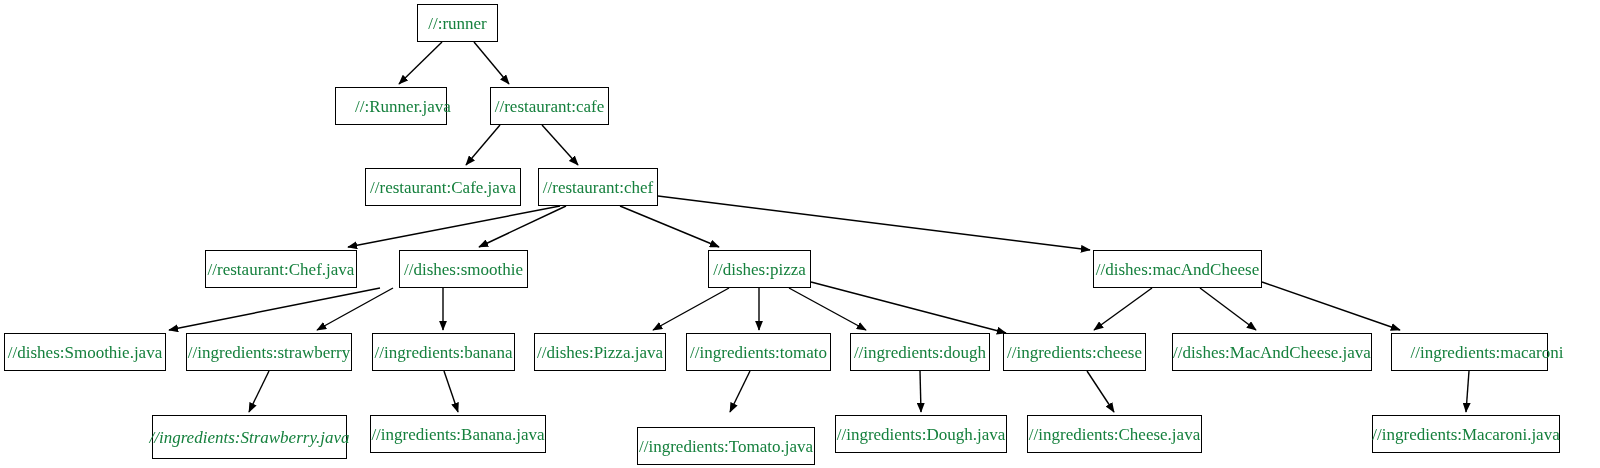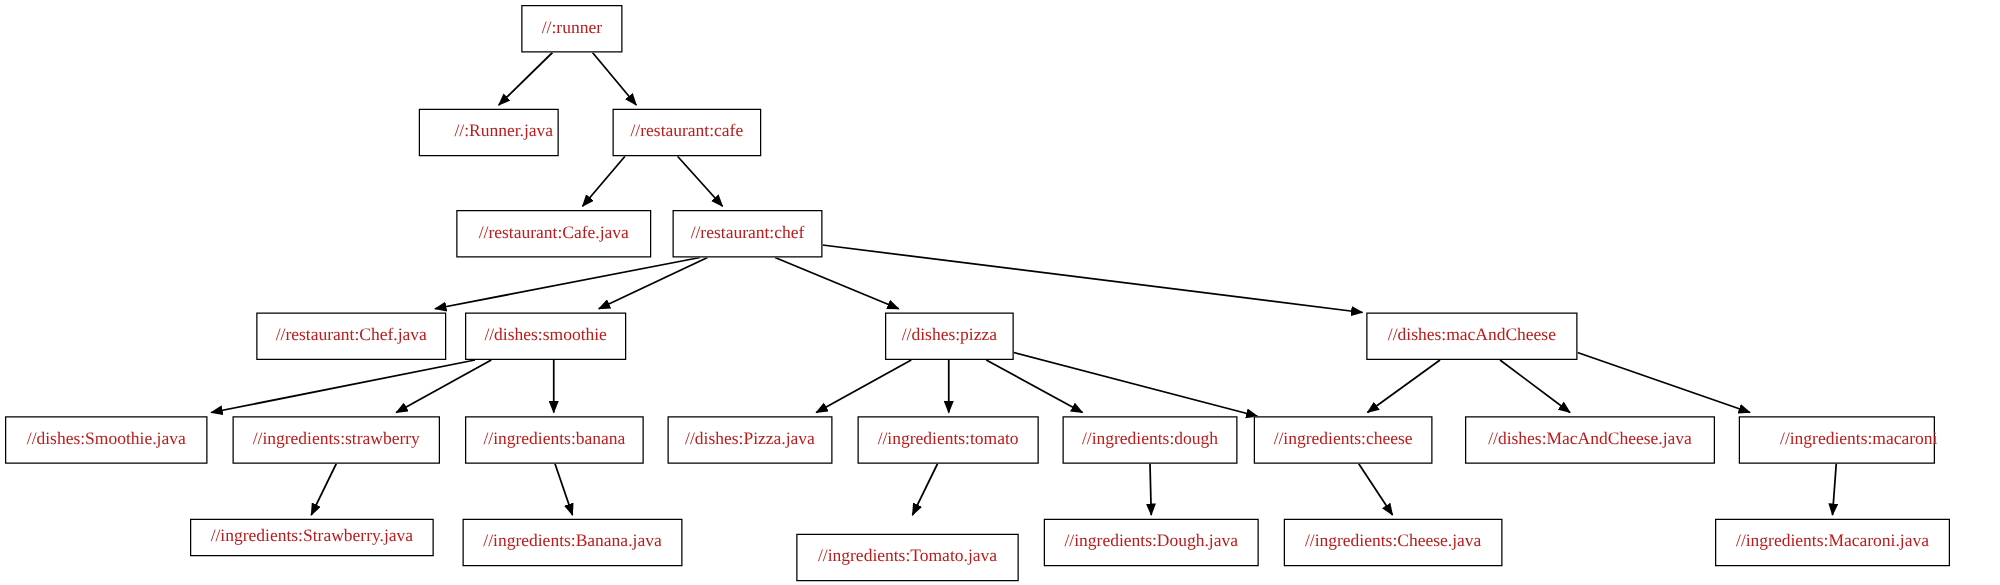--- a/index.html
+++ b/index.html
@@ -24,22 +24,22 @@
     pointer-events: none;
   }
   .node {
     position: absolute;
     box-sizing: border-box;
     background: #ffffff;
     border: 1px solid #000000;
     display: flex;
     align-items: center;
     justify-content: center;
-    font-size: 14px;
-    color: #b91c1c;
+    font-size: 17px;
+    color: #15803d;
     line-height: 1;
     white-space: nowrap;
     z-index: 2;
     text-align: center;
   }
   .node-label {
     display: block;
     padding: 0 6px;
   }
 </style>
@@ -94,21 +94,21 @@
       </div>
       <div class="node" style="left: 365px; top: 168px; width: 156px; height: 38px; background: rgb(255, 255, 255); border-color: rgb(0, 0, 0);">
         <span class="node-label">//restaurant:Cafe.java</span>
       </div>
       <div class="node" style="left: 538px; top: 168px; width: 120px; height: 38px; background: rgb(255, 255, 255); border-color: rgb(0, 0, 0);">
         <span class="node-label">//restaurant:chef</span>
       </div>
       <div class="node" style="left: 205px; top: 250px; width: 152px; height: 38px; background: rgb(255, 255, 255); border-color: rgb(0, 0, 0);">
         <span class="node-label">//restaurant:Chef.java</span>
       </div>
-      <div class="node" style="left: 372px; top: 250px; width: 129px; height: 38px; background: rgb(255, 255, 255); border-color: rgb(0, 0, 0);">
+      <div class="node" style="left: 399px; top: 250px; width: 129px; height: 38px; background: rgb(255, 255, 255); border-color: rgb(0, 0, 0);">
         <span class="node-label">//dishes:smoothie</span>
       </div>
       <div class="node" style="left: 708px; top: 250px; width: 103px; height: 38px; background: rgb(255, 255, 255); border-color: rgb(0, 0, 0);">
         <span class="node-label">//dishes:pizza</span>
       </div>
       <div class="node" style="left: 1093px; top: 250px; width: 169px; height: 38px; background: rgb(255, 255, 255); border-color: rgb(0, 0, 0);">
         <span class="node-label">//dishes:macAndCheese</span>
       </div>
       <div class="node" style="left: 4px; top: 333px; width: 162px; height: 38px; background: rgb(255, 255, 255); border-color: rgb(0, 0, 0);">
         <span class="node-label">//dishes:Smoothie.java</span>
@@ -130,21 +130,21 @@
       </div>
       <div class="node" style="left: 1003px; top: 333px; width: 143px; height: 38px; background: rgb(255, 255, 255); border-color: rgb(0, 0, 0);">
         <span class="node-label">//ingredients:cheese</span>
       </div>
       <div class="node" style="left: 1172px; top: 333px; width: 200px; height: 38px; background: rgb(255, 255, 255); border-color: rgb(0, 0, 0);">
         <span class="node-label">//dishes:MacAndCheese.java</span>
       </div>
       <div class="node" style="left: 1391px; top: 333px; width: 157px; height: 38px; background: rgb(255, 255, 255); border-color: rgb(0, 0, 0); padding-left: 35px;">
         <span class="node-label">//ingredients:macaroni</span>
       </div>
-      <div class="node" style="left: 152px; top: 415px; width: 195px; height: 30px; background: rgb(255, 255, 255); border-color: rgb(0, 0, 0);">
+      <div class="node" style="left: 152px; top: 415px; width: 195px; height: 44px; background: rgb(255, 255, 255); border-color: rgb(0, 0, 0); font-style: italic;">
         <span class="node-label">//ingredients:Strawberry.java</span>
       </div>
       <div class="node" style="left: 370px; top: 415px; width: 176px; height: 38px; background: rgb(255, 255, 255); border-color: rgb(0, 0, 0);">
         <span class="node-label">//ingredients:Banana.java</span>
       </div>
       <div class="node" style="left: 637px; top: 415px; width: 178px; height: 38px; background: rgb(255, 255, 255); border-color: rgb(0, 0, 0); margin-top: 12px;">
         <span class="node-label">//ingredients:Tomato.java</span>
       </div>
       <div class="node" style="left: 835px; top: 415px; width: 172px; height: 38px; background: rgb(255, 255, 255); border-color: rgb(0, 0, 0);">
         <span class="node-label">//ingredients:Dough.java</span>

